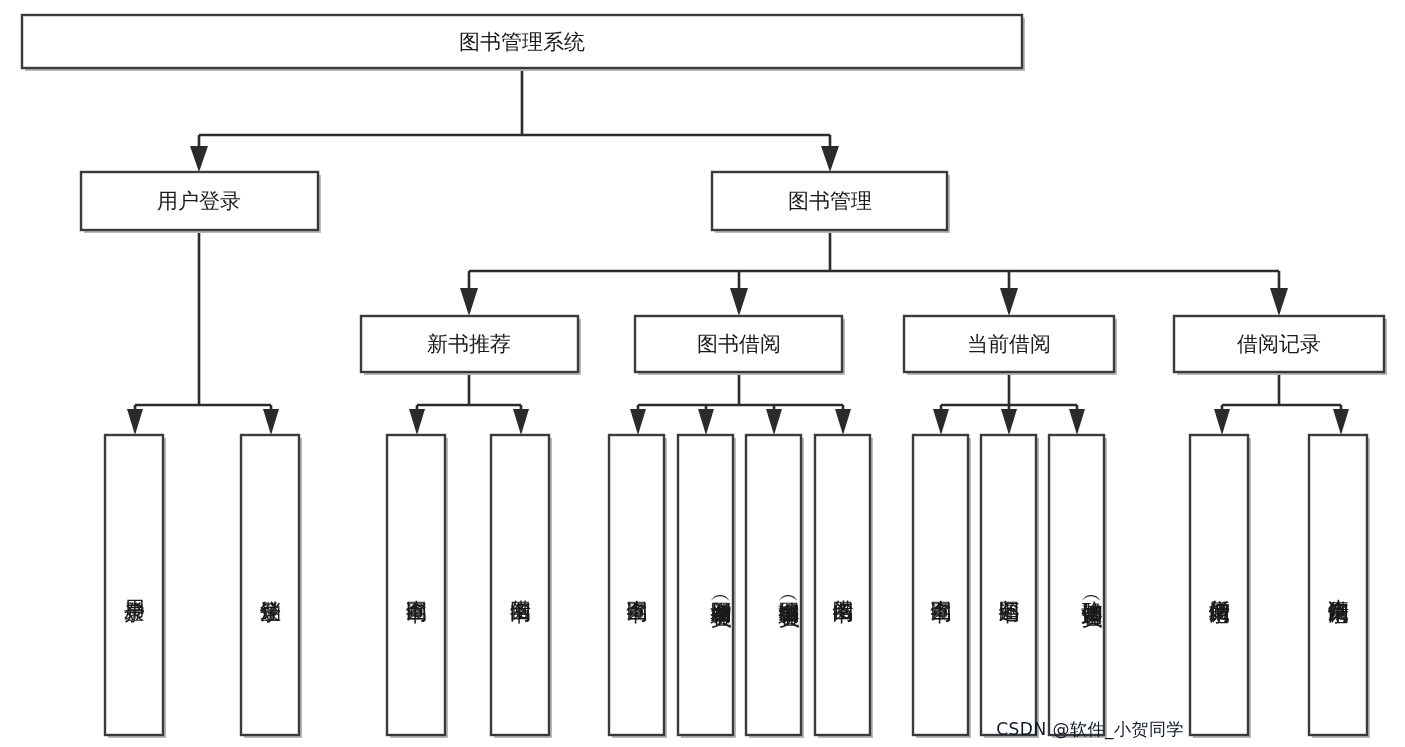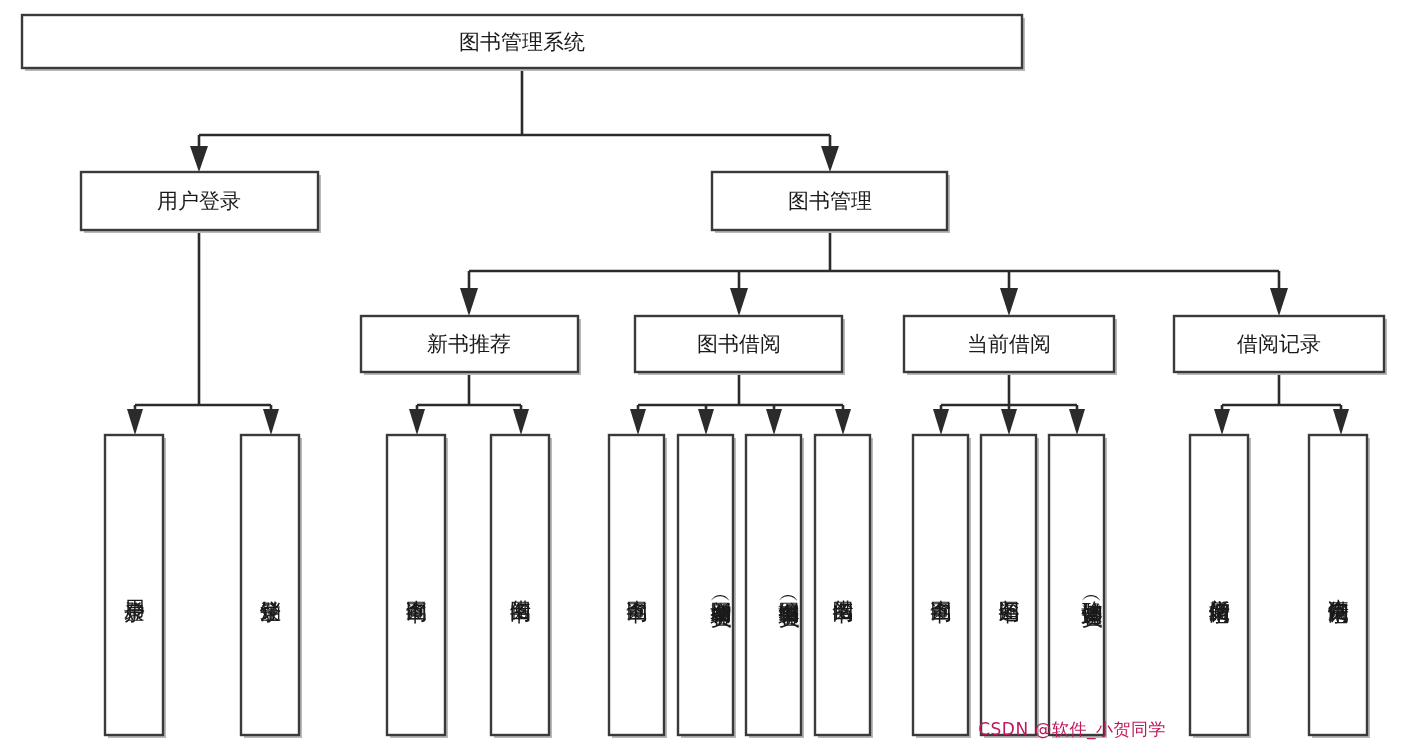--- a/index.html
+++ b/index.html
@@ -63,25 +63,25 @@
     font-family: "DejaVu Sans", "Liberation Sans", sans-serif;
     font-size: 21px;
     line-height: 1.18;
     color: #1a1a1a;
     letter-spacing: 1px;
     white-space: nowrap;
     pointer-events: none;
   }
   .watermark {
     position: absolute;
-    right: 22px;
+    right: 4px;
     bottom: 6px;
     font-family: "DejaVu Sans", "Liberation Sans", sans-serif;
     font-size: 17px;
-    color: #be185d;
+    color: #0f172a;
     letter-spacing: 0.5px;
     user-select: none;
     margin-top: 38px;
   }
 </style>
 </head>
 <body>
 
 <div id="diagram-root">
 

